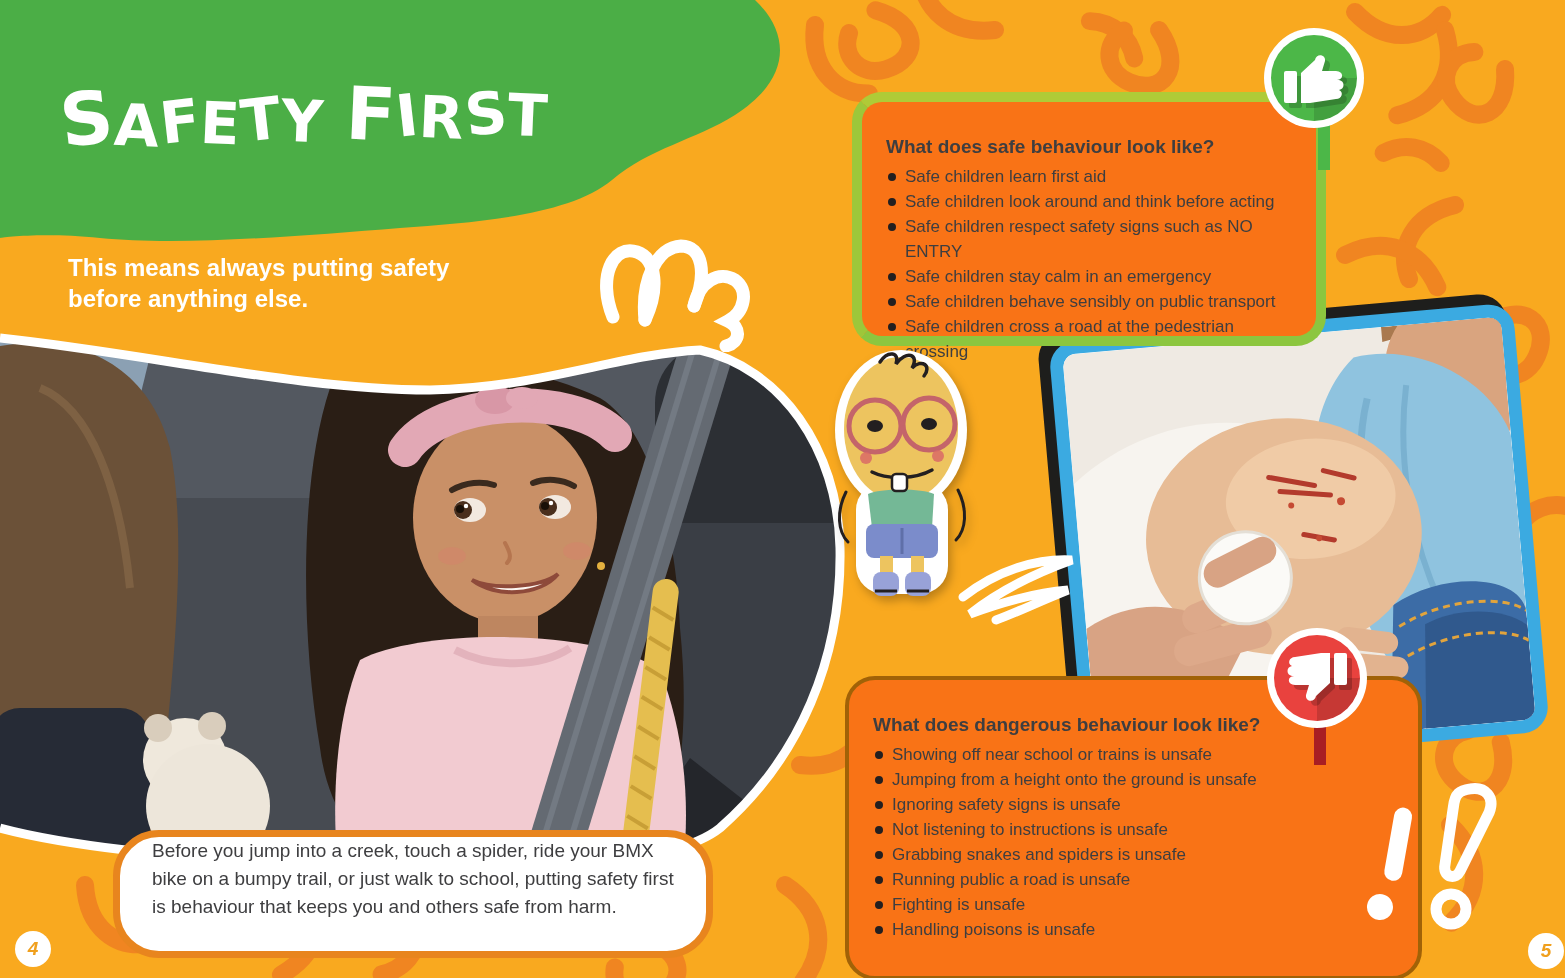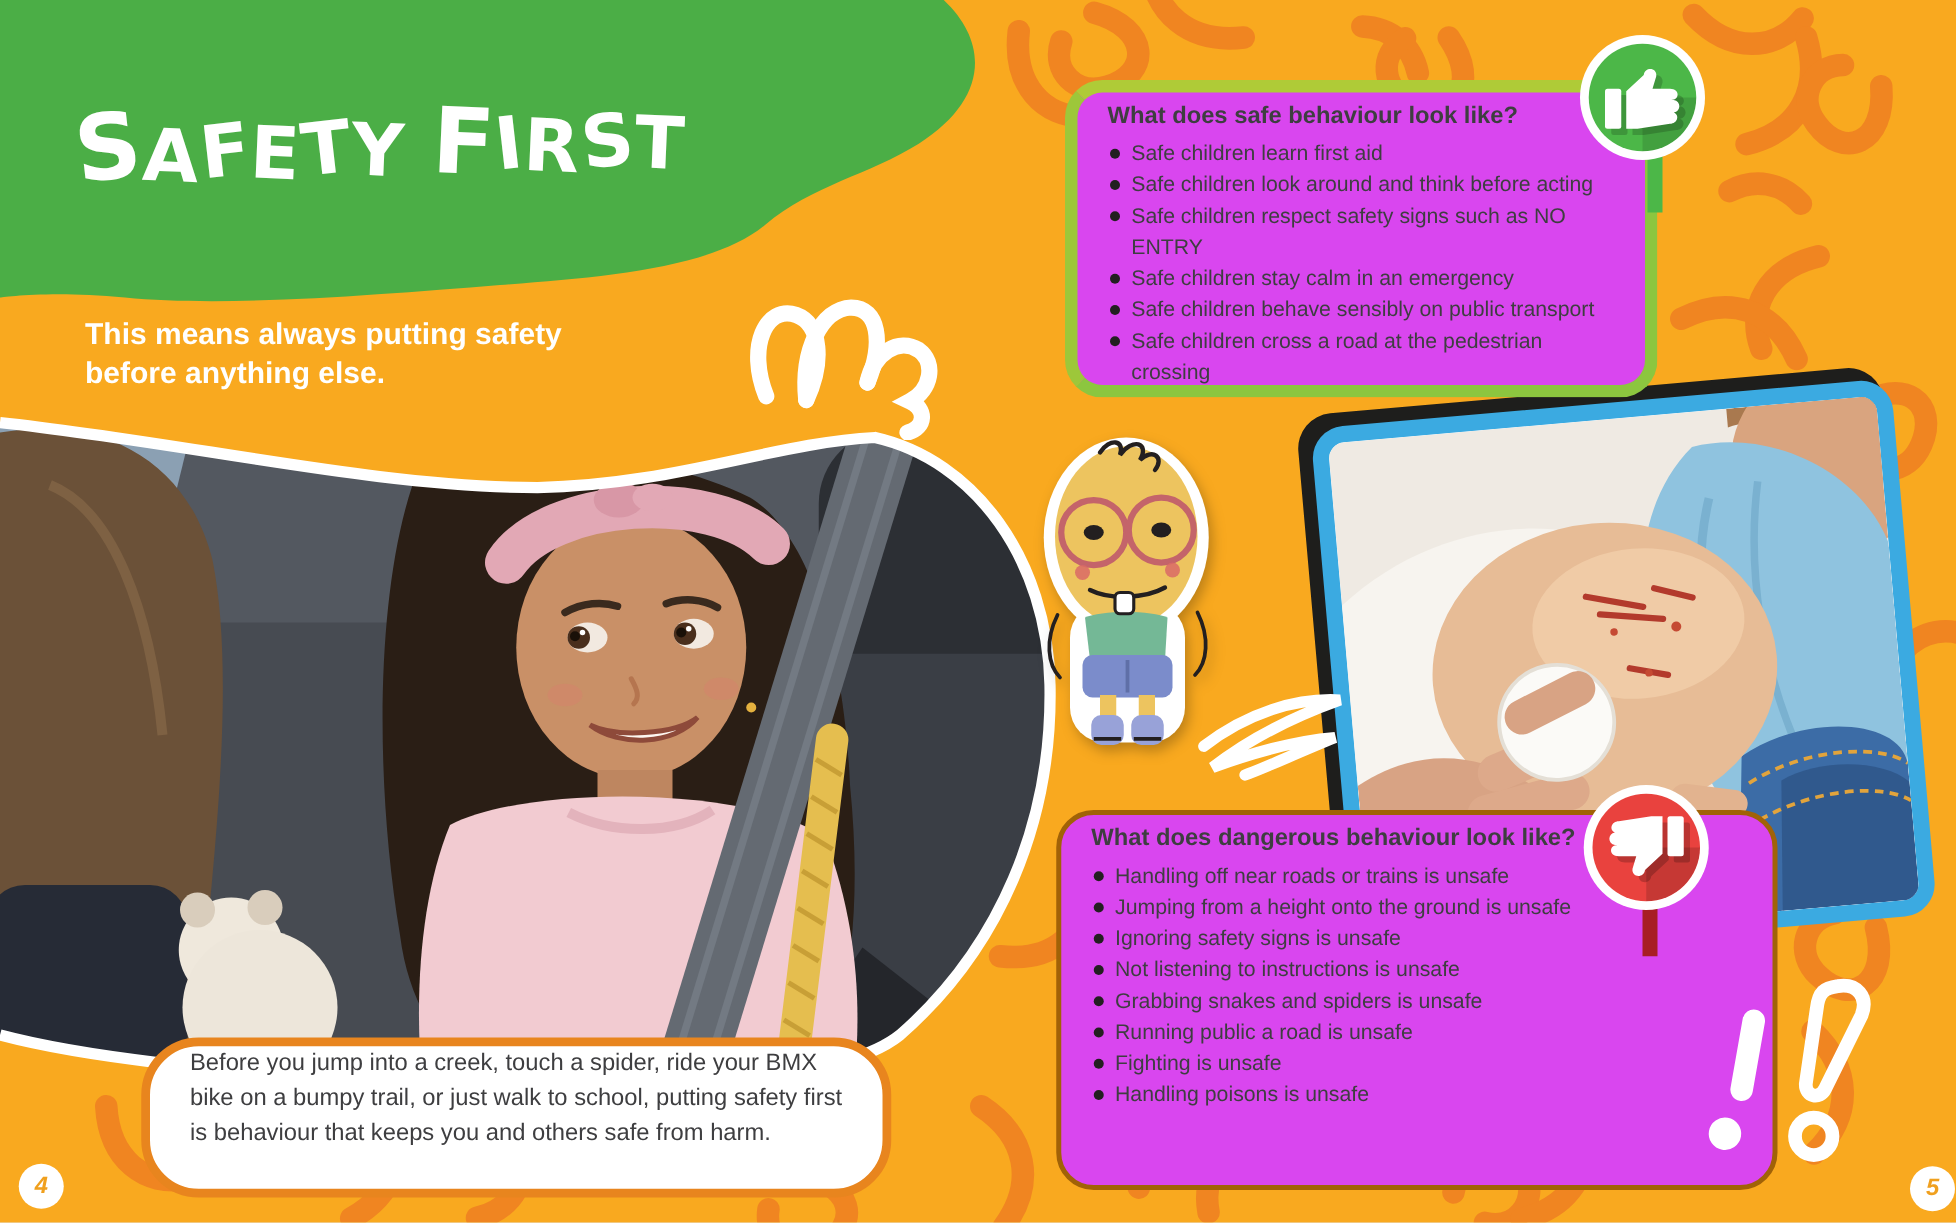--- a/index.html
+++ b/index.html
@@ -19,21 +19,21 @@
   .subtitle{position:absolute;left:68px;top:252px;width:400px;color:#fff;
             font-size:24px;font-weight:bold;line-height:31px;}
 
   
   .caption-box{position:absolute;left:113px;top:830px;width:600px;height:128px;
                background:#fff;border:7px solid #E8851E;border-radius:46px;
                box-sizing:border-box;display:flex;}
   .caption-box p{margin:0 28px 0 32px;color:#3E3E40;font-size:19px;line-height:28px;}
 
   
-  .list-box{position:absolute;background:#d946ef;box-sizing:border-box;border-radius:30px;padding:6px 24px;}
+  .list-box{position:absolute;background:#f97316;box-sizing:border-box;border-radius:30px;padding:32px 24px;margin-top:28px;}
   .list-box.green{left:852px;top:64px;width:474px;height:254px;border:10px solid #8CC63F;
                   border-top-color:#AFCB37;border-left-color:#9DC73A;}
   .list-box.red{left:845px;top:648px;width:577px;height:304px;border:4px solid #a16207;}
   .list-box h2{margin:2px 0 6px 0;font-size:19px;color:#3E3E40;}
   .list-box ul{list-style:none;margin:0;padding:0;}
   .list-box li{display:flex;align-items:flex-start;color:#3E3E40;font-size:17px;line-height:25px;}
   .dot{flex:0 0 8px;width:8px;height:8px;margin:9px 9px 0 2px;border-radius:50%;background:#231F20;}
 
   
   .knee-photo{position:absolute;left:1066px;top:322px;width:466px;height:430px;
@@ -257,21 +257,21 @@
         </li>
       </ul>
   </section>
 
   <section class="list-box red">
     <h2>What does dangerous behaviour look like?</h2>
     <ul>
 
     <li>
           <span class="dot"></span>
-          <span>Handling off near roads or trains is unsafe</span>
+          <span>Showing off near school or trains is unsafe</span>
         </li>
         <li>
           <span class="dot"></span>
           <span>Jumping from a height onto the ground is unsafe</span>
         </li>
         <li>
           <span class="dot"></span>
           <span>Ignoring safety signs is unsafe</span>
         </li>
         <li>

